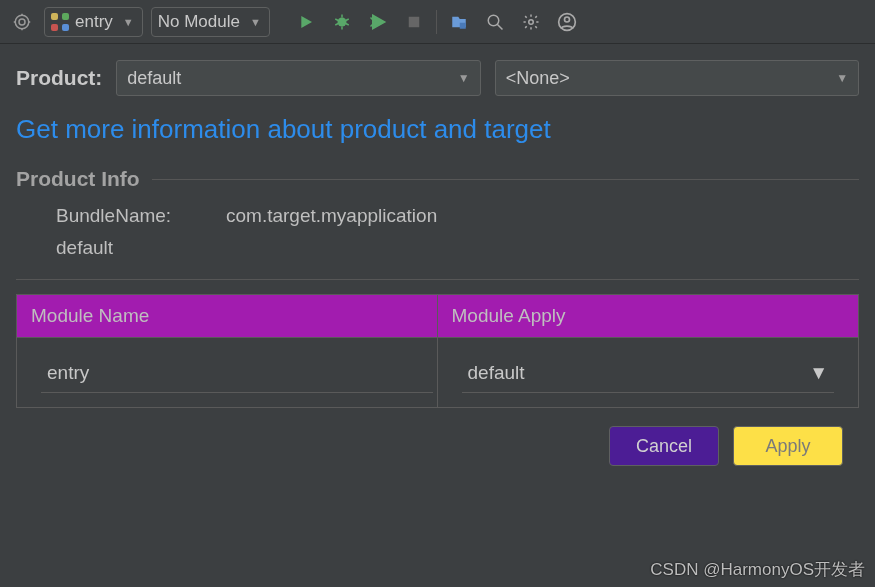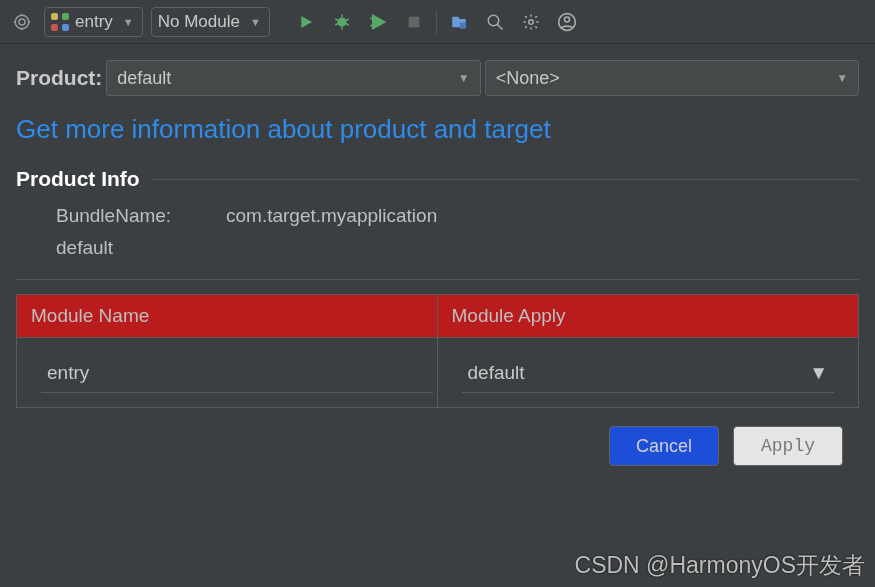--- a/index.html
+++ b/index.html
@@ -38,21 +38,21 @@
 }
 .tb-combo .tri { font-size: 11px; color: #9a9a9a; margin-left: 4px; }
 .spacer-small { width: 6px; }
 .vsep { width: 1px; height: 24px; background: #555; }
 .content {
   padding: 16px 16px 0 16px;
 }
 .row1 {
   display: flex;
   align-items: center;
-  gap: 4px;
+  gap: 14px;
   margin-bottom: 18px;
 }
 .lbl-strong {
   font-size: 21px;
   font-weight: 700;
   color: #c9c9c9;
 }
 .combo {
   flex: 1;
   height: 36px;
@@ -69,21 +69,21 @@
 .link {
   color: #2d8ceb;
   font-size: 26px;
   cursor: pointer;
   margin-bottom: 22px;
   display: block;
 }
 .section-title {
   font-size: 21px;
   font-weight: 700;
-  color: #ffffff;
+  color: #a3a3a3;
   display: flex;
   align-items: center;
   gap: 12px;
   margin-bottom: 14px;
 }
 .section-title .line {
   flex: 1; height: 1px; background: #565656;
 }
 .info-grid {
   padding-left: 40px;
@@ -95,21 +95,21 @@
   color: #bfbfbf;
   margin-bottom: 10px;
 }
 .info-key { width: 170px; }
 .table-wrap {
   border: 1px solid #5a5a5a;
   margin-top: 6px;
 }
 .table-header {
   display: flex;
-  background: #b91c1c;
+  background: #a21caf;
   border-bottom: 1px solid #5a5a5a;
 }
 .th, .td {
   padding: 10px 14px;
   font-size: 19px;
   color: #bfbfbf;
 }
 .col1 { width: 50%; border-right: 1px solid #5a5a5a; }
 .col2 { width: 50%; display:flex; align-items:center; justify-content:space-between; }
 .table-row {
@@ -128,32 +128,32 @@
   margin-top: 18px;
   display: flex;
   justify-content: flex-end;
   gap: 14px;
   padding-right: 16px;
 }
 .btn {
   min-width: 110px;
   height: 40px;
   border: 1px solid #5e6060;
-  background: #1d4ed8;
+  background: #4c1d95;
   border-radius: 4px;
   color: #d0d0d0;
   font-size: 18px;
   display:flex; align-items:center; justify-content:center;
   cursor: pointer;
 }
-.btn.disabled { color: #7a7a7a; background: #e5e5e5; cursor: default; font-family: Liberation Mono, monospace; }
+.btn.disabled { color: #7a7a7a; background: #fde047; cursor: default; }
 .watermark {
   position: absolute;
   right: 10px; bottom: 6px;
-  font-size: 23px;
+  font-size: 17px;
   color: #bdbdbd;
   text-shadow: 0 0 2px #000;
 }
 .modules-glyph { position:relative; width:18px; height:18px; }
 .modules-glyph span { position:absolute; border-radius:2px; }
 .ma { width:7px; height:7px; background:#cdb35a; left:0; top:0; }
 .mb { width:7px; height:7px; background:#5da85d; right:0; top:0; }
 .mc { width:7px; height:7px; background:#c75450; left:0; bottom:0; }
 .md { width:7px; height:7px; background:#5a8fd6; right:0; bottom:0; }
 </style>

